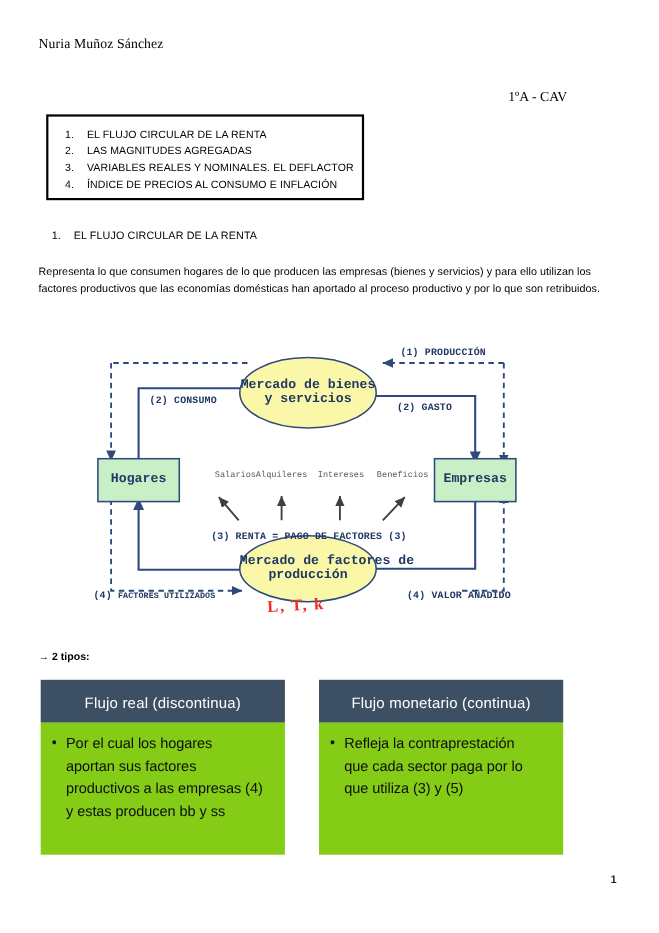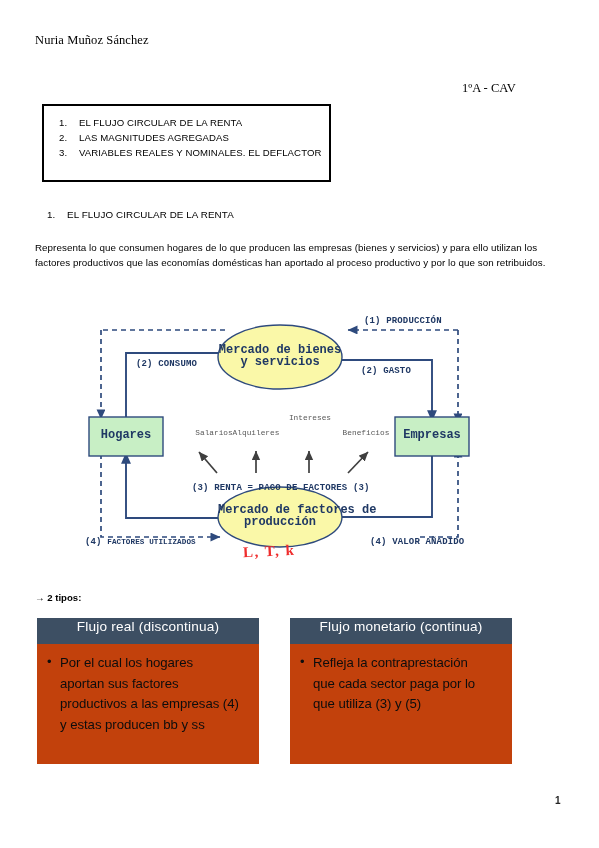--- a/index.html
+++ b/index.html
@@ -164,26 +164,26 @@
     width: 222px;
   }
   .sa-left  { left: 37px; }
   .sa-right { left: 290px; }
 
   .sa-head {
     background: #3d4f63;
     color: #ffffff;
     font-size: 13.6px;
     text-align: center;
-    padding: 1px 4px 10px 4px;
+    padding: 14px 4px 10px 4px;
     box-sizing: border-box;
     letter-spacing: 0.2px;
   }
   .sa-body {
-    background: #c2410c;
+    background: #84cc16;
     min-height: 120px;
     padding: 9px 20px 14px 10px;
     box-sizing: border-box;
   }
   .sa-body ul {
     margin: 0;
     padding: 0;
     list-style: none;
   }
   .sa-body li {
@@ -223,20 +223,23 @@
   <div class="index-box">
     <ul class="index-list">
       <li>
         <span class="index-num">1.</span><span>EL FLUJO CIRCULAR DE LA RENTA</span>
       </li>
       <li>
         <span class="index-num">2.</span><span>LAS MAGNITUDES AGREGADAS</span>
       </li>
       <li>
         <span class="index-num">3.</span><span>VARIABLES REALES Y NOMINALES. EL DEFLACTOR</span>
+      </li>
+      <li>
+        <span class="index-num">4.</span><span>ÍNDICE DE PRECIOS AL CONSUMO E INFLACIÓN</span>
       </li>
     </ul>
   </div>
 
   <div class="sec-heading">
     <span class="index-num">1.</span><span>EL FLUJO CIRCULAR DE LA RENTA</span>
   </div>
 
   <div class="body-para">Representa lo que consumen hogares de lo que producen las empresas (bienes y servicios) y para ello utilizan los factores productivos que las economías domésticas han aportado al proceso productivo y por lo que son retribuidos.</div>
 
@@ -302,21 +305,21 @@
     <div class="dg-txt node-label" style="left:315px; top:125px; width:74px;">Empresas</div>
 
     <div class="dg-txt flow-label" style="left:284px; top:11px;">(1) PRODUCCIÓN</div>
 
     <div class="dg-txt flow-label" style="left:56px; top:54px;">(2) CONSUMO</div>
 
     <div class="dg-txt flow-label" style="left:281px; top:61px;">(2) GASTO</div>
 
     <div class="dg-txt factor-label" style="left:104px; top:124px; width:60px;">Salarios</div>
     <div class="dg-txt factor-label" style="left:146px; top:124px; width:60px;">Alquileres</div>
-    <div class="dg-txt factor-label" style="left:200px; top:109px; width:60px;">Intereses</div>
+    <div class="dg-txt factor-label" style="left:200px; top:124px; width:60px;">Intereses</div>
     <div class="dg-txt factor-label" style="left:254px; top:124px; width:64px;">Beneficios</div>
 
     <div class="dg-txt flow-label" style="left:112px; top:178px;">(3) RENTA = PAGO DE FACTORES (3)</div>
 
     <div class="dg-txt flow-label" style="left:5px; top:232px;">
       <span>(4)</span>
       <span class="flow-label-sm">FACTORES UTILIZADOS</span>
     </div>
 
     <div class="dg-txt flow-label" style="left:290px; top:232px;">(4) VALOR AÑADIDO</div>

